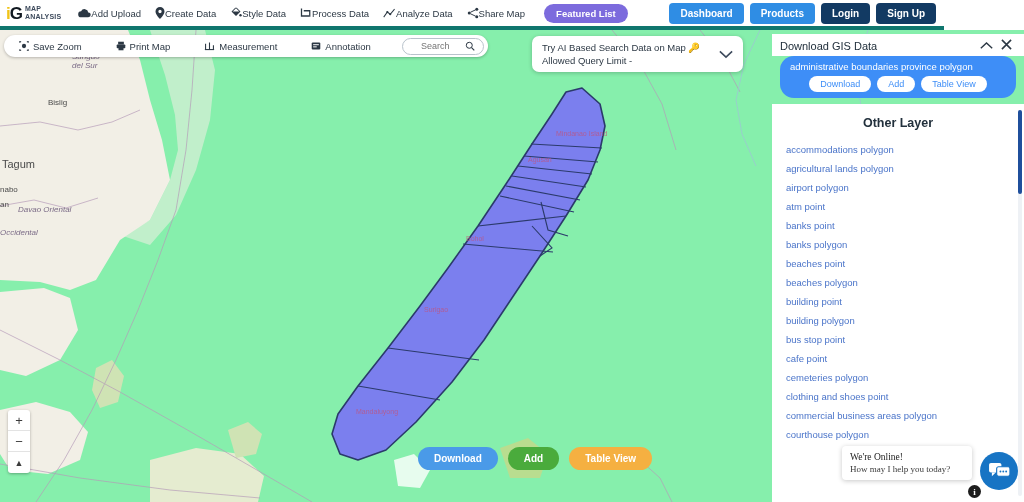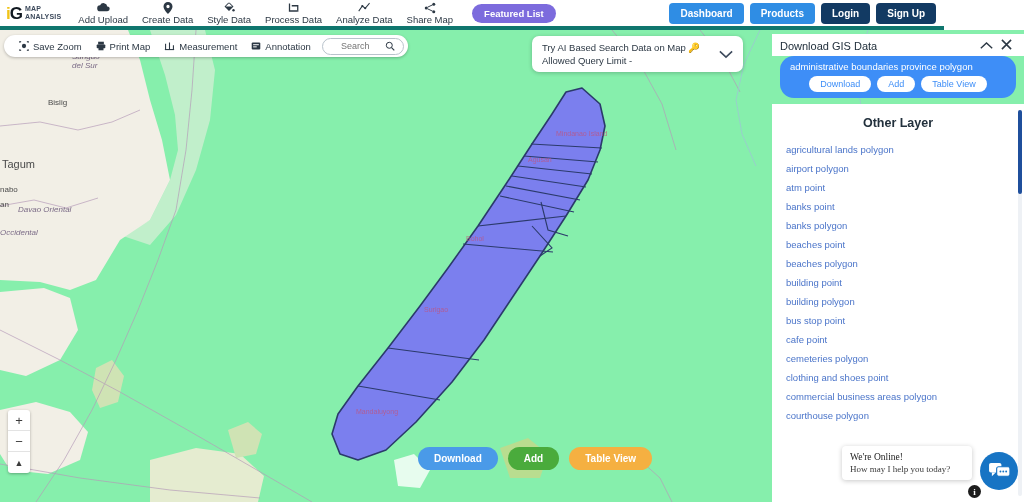--- a/index.html
+++ b/index.html
@@ -22,21 +22,21 @@
     font-size: 17px; font-weight: bold; line-height: 1;
     letter-spacing: -1px; color: #101820;
   }
   .logo-mark .i { color: #f0c419; }
   .logo-text {
     font-size: 7px; font-weight: bold; line-height: 8px;
     color: #3d4a5c; letter-spacing: .2px;
   }
   .nav-items { display: flex; align-items: center; margin-left: 10px; gap: 0px; }
   .nav-item {
-    display: flex; flex-direction: column; align-items: center; justify-content: center;
+    display: flex; align-items: center; justify-content: center;
     padding: 1px 7px; cursor: pointer; color: #2c3844;
   }
   .nav-item .ico { height: 12px; display: flex; align-items: center; justify-content: center; }
   .nav-item .ico svg { display: block; }
   .nav-item .lbl { font-size: 9.5px; line-height: 11px; white-space: nowrap; }
   .featured-btn {
     margin-left: 12px; background: #7c6bdd; color: #ffffff;
     font-size: 9.5px; font-weight: bold; padding: 4px 12px;
     border-radius: 11px; border: none; cursor: pointer; white-space: nowrap;
   }
@@ -62,21 +62,21 @@
   .poly-label {
     position: absolute; color: #c0527a; font-size: 7px;
     pointer-events: none; white-space: nowrap; opacity: .75;
   }
 
   
   #maptoolbar {
     position: absolute; left: 4px; top: 35px; height: 22px;
     background: #ffffff; border-radius: 11px;
     display: flex; align-items: center; padding: 0 4px 0 8px;
-    box-shadow: 0 1px 3px rgba(0,0,0,.25); z-index: 40;
+    box-shadow: 0 1px 3px rgba(0,0,0,.25); z-index: 40; gap: 20px;
   }
   .tool-item {
     display: flex; align-items: center; gap: 4px; padding: 0 7px;
     font-size: 9.5px; color: #2c3844; cursor: pointer; white-space: nowrap;
   }
   .tool-item svg { display: block; }
   .search-box {
     display: flex; align-items: center; justify-content: center; gap: 5px;
     border: 1px solid #b9c3cc; border-radius: 11px;
     height: 17px; width: 82px; margin-left: 4px; cursor: text;
@@ -432,20 +432,21 @@
       <div class="btns">
         <button class="mini-btn">Download</button>
         <button class="mini-btn">Add</button>
         <button class="mini-btn">Table View</button>
       </div>
     </div>
 
     <div class="panel-body">
       <div class="panel-scroll" id="layer-list">
         <div class="other-title">Other Layer</div>
+      <div class="layer-item">accommodations polygon</div>
           <div class="layer-item">agricultural lands polygon</div>
           <div class="layer-item">airport polygon</div>
           <div class="layer-item">atm point</div>
           <div class="layer-item">banks point</div>
           <div class="layer-item">banks polygon</div>
           <div class="layer-item">beaches point</div>
           <div class="layer-item">beaches polygon</div>
           <div class="layer-item">building point</div>
           <div class="layer-item">building polygon</div>
           <div class="layer-item">bus stop point</div>

